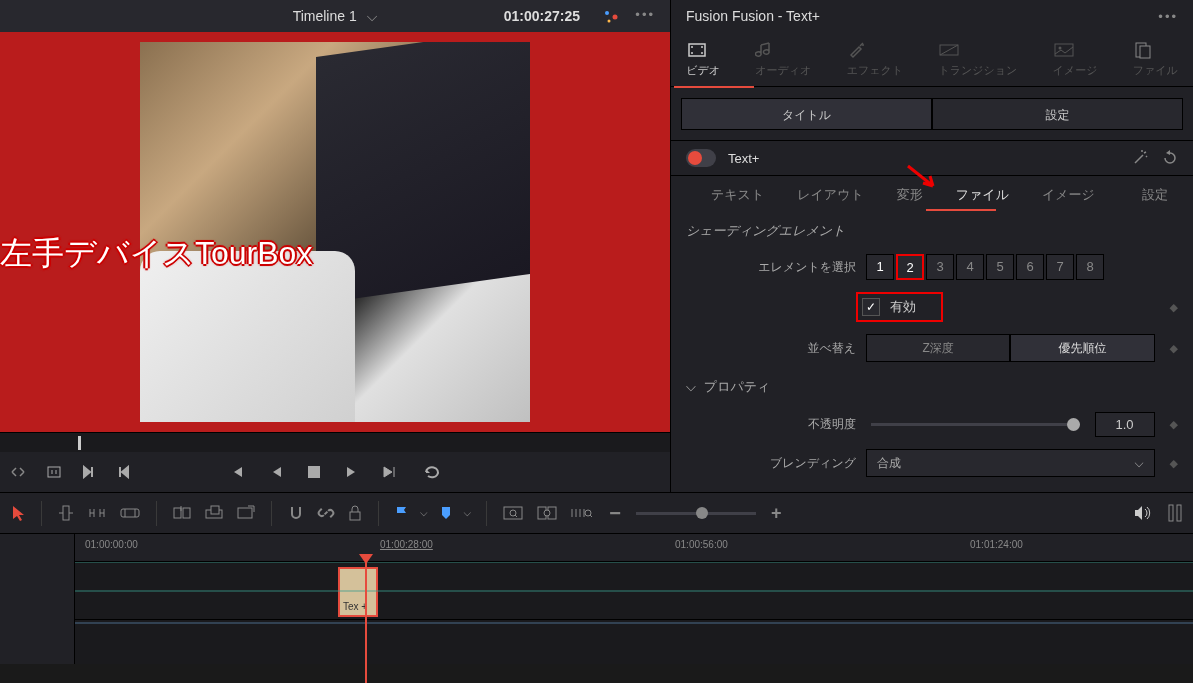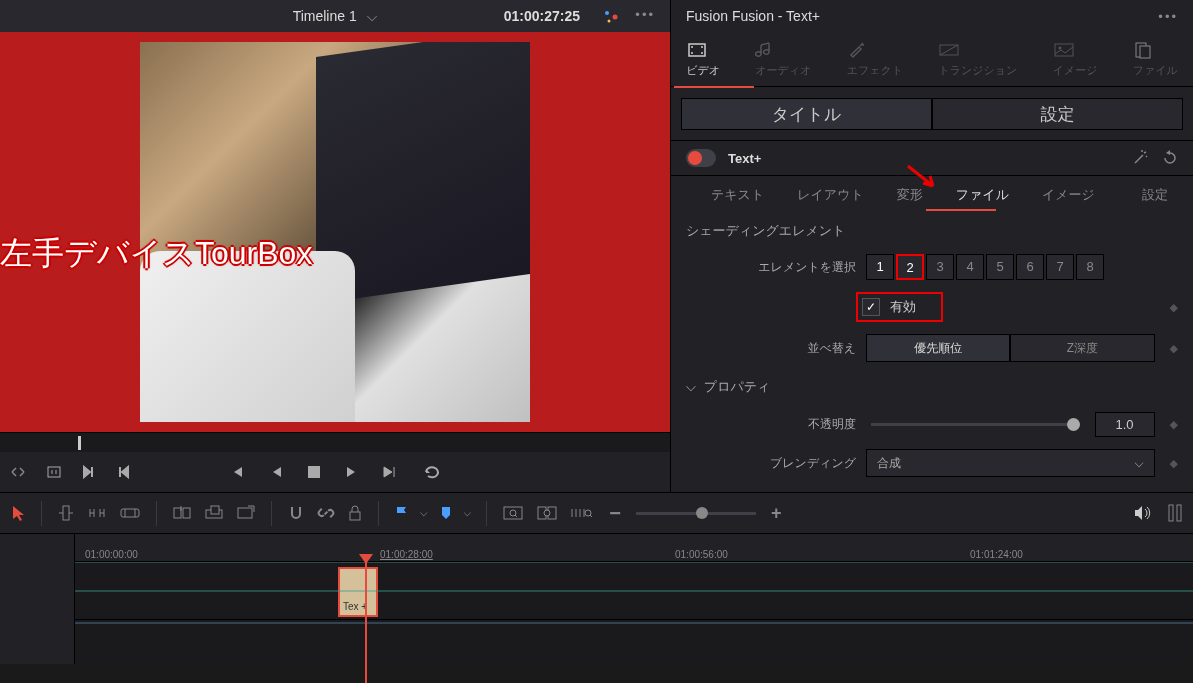--- a/index.html
+++ b/index.html
@@ -28,34 +28,34 @@
 .transport-center { display: flex; gap: 25px; margin: 0 auto; }
 .transport-btn { color: #aaa; cursor: pointer; display: flex; align-items: center; }
 .transport-right { display: flex; gap: 20px; position: absolute; right: 540px; }
 
 .inspector-tabs { display: flex; height: 55px; padding: 0 10px; border-bottom: 1px solid #000; gap: 25px; align-items: center; justify-content: space-around; }
 .itab { display: flex; flex-direction: column; align-items: flex-start; gap: 4px; color: #555; cursor: pointer; font-size: 11px; }
 .itab.active { color: #ccc; }
 .itab-underline { height: 2px; background: #e64b3d; width: 80px; margin-top: -1px; margin-left: 3px; }
 
 .title-settings { display: flex; height: 32px; margin: 10px; }
-.ts-btn { flex: 1; text-align: center; line-height: 32px; background: #28282e; border: 1px solid #000; cursor: pointer; font-size: 17px; }
+.ts-btn { flex: 1; text-align: center; line-height: 32px; background: #28282e; border: 1px solid #000; cursor: pointer; font-size: 12px; }
 .ts-btn.active { background: #303038; }
 
 .text-header { display: flex; align-items: center; padding: 8px 15px; border-top: 1px solid #000; border-bottom: 1px solid #000; gap: 12px; }
 .toggle-pill { width: 30px; height: 18px; background: #404048; border-radius: 10px; position: relative; cursor: pointer; }
 .toggle-pill::after { content: ''; position: absolute; left: 2px; top: 2px; width: 14px; height: 14px; background: #e64b3d; border-radius: 50%; }
-.text-header-title { font-weight: bold; color: #ddd; flex: 1; }
+.text-header-title { font-weight: normal; color: #ddd; flex: 1; }
 
 .sub-tabs { display: flex; padding: 10px 25px; gap: 18px; font-size: 13px; position: relative; }
 .sub-tab { color: #888; cursor: pointer; margin-left: 15px; }
 .sub-tab.active { color: #ddd; }
 .arrow-annotation { position: absolute; right: 250px; top: -15px; color: #e00; font-size: 30px; }
 
-.section-h { padding: 8px 15px; color: #aaa; font-size: 13px; }
+.section-h { padding: 8px 15px; color: #aaa; font-size: 13px; font-style: italic; }
 
 .prop-row { display: flex; align-items: center; padding: 6px 15px; gap: 10px; }
 .prop-label { width: 170px; text-align: right; color: #aaa; font-size: 12px; }
 .elements { display: flex; gap: 2px; }
 .elem-btn { width: 28px; height: 26px; background: #28282e; border: 1px solid #000; text-align: center; line-height: 24px; color: #888; cursor: pointer; font-size: 13px; }
 .elem-btn.active { color: #fff; }
 .elem-highlight { border: 2px solid #e00 !important; }
 .text-input { flex: 1; background: #28282e; border: 1px solid #000; color: #ccc; padding: 5px 10px; height: 28px; font-size: 13px; }
 .checkbox-wrap { display: flex; align-items: center; gap: 10px; border: 2px solid #e00; padding: 4px 25px 4px 4px; }
 .checkbox { width: 18px; height: 18px; background: #28282e; border: 1px solid #555; display: flex; align-items: center; justify-content: center; color: #fff; font-size: 12px; }
@@ -78,21 +78,21 @@
 .toolbar { height: 42px; background: #212126; border-top: 1px solid #000; border-bottom: 1px solid #000; display: flex; align-items: center; padding: 0 10px; gap: 15px; }
 .tb-group { display: flex; gap: 12px; align-items: center; }
 .tb-sep { width: 1px; height: 25px; background: #3a3a3a; }
 .tb-icon { color: #888; cursor: pointer; font-size: 16px; display: flex; align-items: center; }
 .tb-arrow { color: #e64b3d; font-size: 18px; }
 
 .timeline { height: 130px; background: #1a1a1d; display: flex; }
 .tl-left { width: 75px; background: #212126; border-right: 1px solid #000; }
 .tl-main { flex: 1; position: relative; }
 .ruler { height: 28px; background: #212126; border-bottom: 1px solid #000; position: relative; font-size: 10px; color: #888; }
-.ruler-tick { position: absolute; top: 15px; }
+.ruler-tick { position: absolute; top: 5px; }
 .tracks { position: relative; height: 100px; }
 .track-v1 { height: 58px; border-bottom: 1px solid #000; position: relative; background: #1a1a1d; }
 .track-a1 { height: 30px; background: #1a1a1d; }
 .playhead { position: absolute; top: -8px; width: 2px; height: 130px; background: #e64b3d; z-index: 5; }
 .playhead::before { content: ''; position: absolute; top: 0; left: -6px; border-left: 7px solid transparent; border-right: 7px solid transparent; border-top: 10px solid #e64b3d; }
 .clip { position: absolute; top: 5px; height: 50px; background: #d4c19a; border: 2px solid #e64b3d; display: flex; align-items: flex-end; padding: 3px; font-size: 10px; color: #333; }
 .audio-clip { position: absolute; top: 0; left: 0; right: 0; height: 30px; border-bottom: 2px solid #3a9e8f; border-top: 1px solid #3a9e8f; opacity: 0.4; }
 .video-clip-bar { position: absolute; top: 60px; left: 0; right: 0; height: 2px; background: #4a6a8a; opacity: 0.5; }
 
 .zoom-slider { width: 120px; height: 3px; background: #404048; position: relative; }
@@ -303,22 +303,22 @@
         <div class="checkbox">✓</div>
         <span>有効</span>
       </div>
       <div style="flex:1"></div>
       <span class="diamond">◆</span>
     </div>
 
     <div class="prop-row">
       <div class="prop-label">並べ替え</div>
       <div class="seg-btns">
+        <div class="seg-btn">Z深度</div>
         <div class="seg-btn active">優先順位</div>
-        <div class="seg-btn">Z深度</div>
       </div>
       <span class="diamond">◆</span>
     </div>
 
     <div class="collapse-h">
       <span>⌵</span>
       <span>プロパティ</span>
     </div>
 
     <div class="slider-row">

